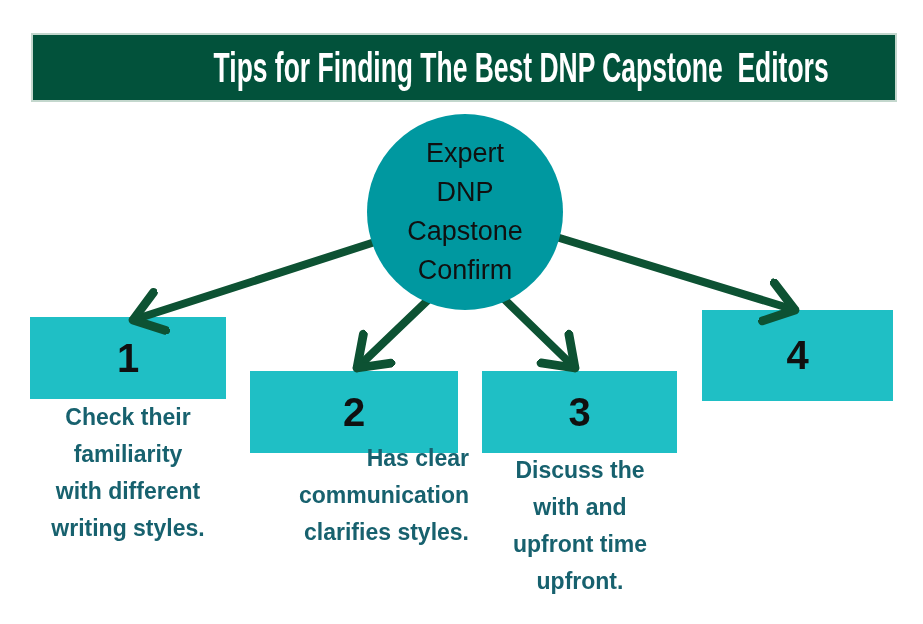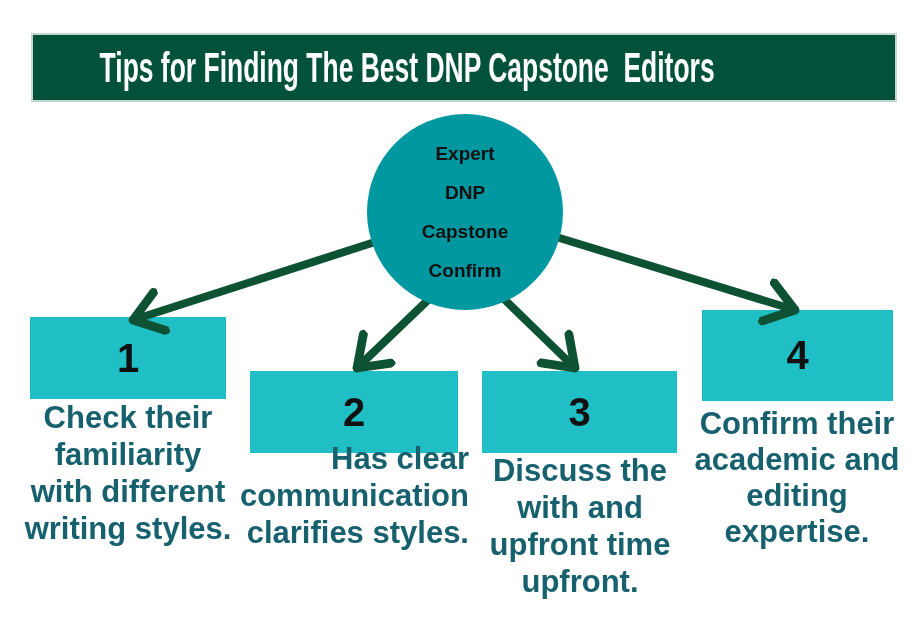--- a/index.html
+++ b/index.html
@@ -24,21 +24,21 @@
   }
   
   .banner {
     position: absolute;
     left: 31px; top: 33px;
     width: 866px; height: 69px;
     background: var(--header_bg);
     border: 2px solid #c3d7cd;
     display: flex;
     align-items: center;
-    justify-content: flex-end;
+    justify-content: flex-start;
     z-index: 3;
   }
   .banner-title {
     color: var(--title_text);
     font-size: 42px;
     font-weight: 700;
     white-space: pre;
     display: inline-block;
     transform: scaleX(0.63);
     transform-origin: 50% 50%;
@@ -62,22 +62,22 @@
     border-radius: 50%;
     background: var(--circle_bg);
     display: flex;
     flex-direction: column;
     align-items: center;
     justify-content: center;
     z-index: 3;
   }
   .circle-line {
     color: var(--dark_text);
-    font-size: 19px;
-    font-weight: 700;
+    font-size: 27px;
+    font-weight: 400;
     line-height: 39px;
     text-align: right;
   }
   
   .tip-box {
     position: absolute;
     background: var(--box_bg);
     display: flex;
     align-items: center;
     justify-content: center;
@@ -93,21 +93,21 @@
     font-weight: 700;
   }
   
   .tip-desc {
     position: absolute;
     text-align: center;
     color: var(--desc_text);
     font-weight: 700;
     z-index: 1;
   }
-  .desc-line { font-size: 31px; line-height: 37px; }
+  .desc-line { font-size: 23px; line-height: 37px; }
   .desc1 { left: 18px;  top: 399px; width: 220px; }
   .desc2 { left: 239px; top: 440px; width: 230px; text-align: right; }
   .desc3 { left: 470px; top: 452px; width: 220px; text-align: center; }
   .desc4 { left: 687px; top: 406px; width: 220px; }
   .desc4 .desc-line { line-height: 36px; }
 </style>
 </head>
 <body>
 
 <div class="canvas">
@@ -160,20 +160,14 @@
   <div class="tip-desc desc3">
     <div class="desc-line">Discuss the</div>
     <div class="desc-line">with and</div>
     <div class="desc-line">upfront time</div>
     <div class="desc-line">upfront.</div>
   </div>
 
   <div class="tip-box box4">
     <span class="tip-number">4</span>
   </div>
-  <div class="tip-desc desc4">
-    <div class="desc-line">Confirm their</div>
-    <div class="desc-line">academic and</div>
-    <div class="desc-line">editing</div>
-    <div class="desc-line">expertise.</div>
-  </div>
 
 </div>
 
 </body></html>

